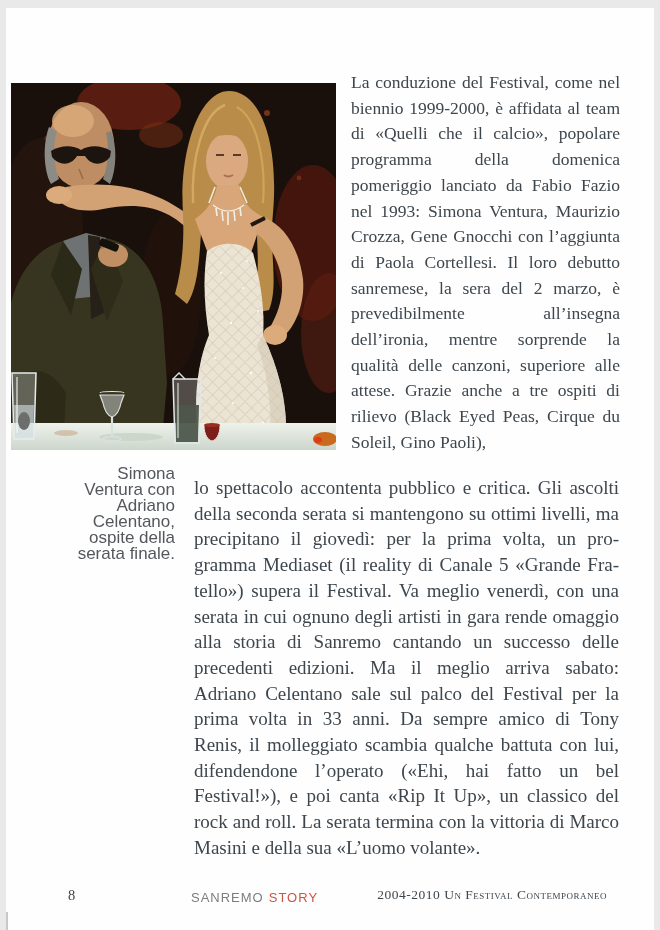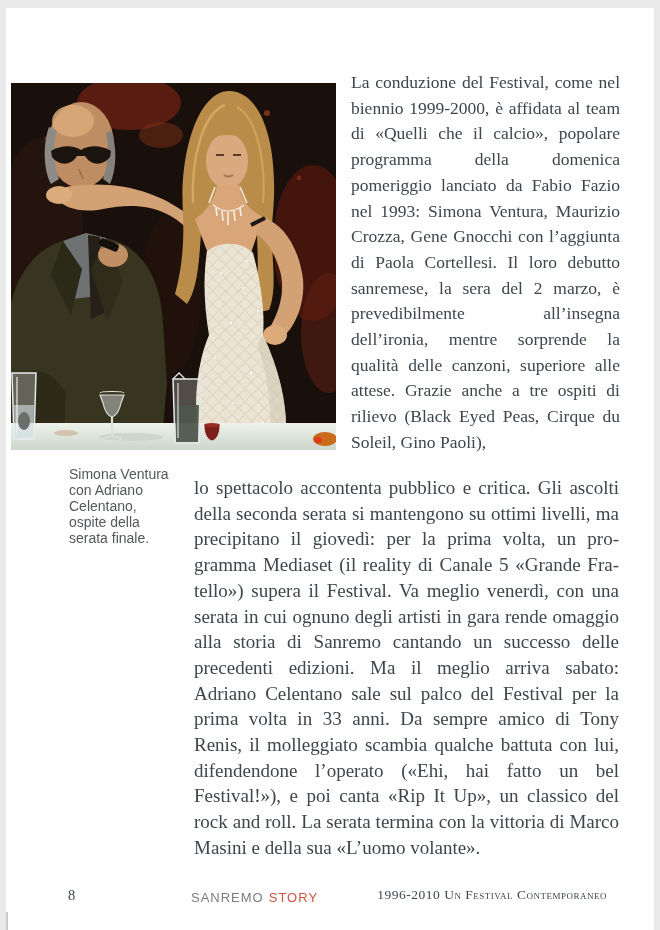--- a/index.html
+++ b/index.html
@@ -22,21 +22,21 @@
     color:var(--text);hyphens:manual;
   }
   .full-text{
     position:absolute;left:188px;top:467px;width:425px;
     font-size:19px;line-height:25.7px;text-align:justify;
     color:var(--text);hyphens:manual;
   }
   .caption{
     position:absolute;left:63px;top:458px;width:106px;
     font-family:"Liberation Sans",sans-serif;
-    font-size:14px;line-height:16px;color:var(--caption);
+    font-size:17px;line-height:16px;color:var(--caption);text-align:right;
   }
   .pagenum{position:absolute;left:62px;top:879px;font-size:14.5px;color:var(--text);}
   .brand{
     position:absolute;left:185px;top:882px;
     font-family:"Liberation Sans",sans-serif;font-weight:normal;
     font-size:13px;letter-spacing:1px;white-space:nowrap;
   }
   .brand-main{color:var(--brand-gray);}
   .brand-accent{color:var(--accent);margin-left:5px;}
   .chapter{
@@ -179,18 +179,18 @@
   <aside class="caption">Simona Ventura con Adriano Celentano, ospite della serata finale.</aside>
 
   <div class="full-text">lo spettacolo accontenta pubblico e critica. Gli ascolti della seconda serata si mantengono su ottimi livelli, ma precipitano il giovedì: per la prima volta, un pro­gramma Mediaset (il reality di Canale 5 «Grande Fra­tello») supera il Festival. Va meglio venerdì, con una serata in cui ognuno degli artisti in gara rende omag­gio alla storia di Sanremo cantando un successo delle precedenti edizioni. Ma il meglio arriva sabato: Adriano Celentano sale sul palco del Festival per la prima volta in 33 anni. Da sempre amico di Tony Renis, il molleggiato scambia qualche battuta con lui, difen­dendone l’operato («Ehi, hai fatto un bel Festival!»), e poi canta «Rip It Up», un classico del rock and roll. La serata termina con la vittoria di Marco Masini e della sua «L’uomo volante».</div>
 
   <span class="pagenum">8</span>
 
   <div class="brand">
     <span class="brand-main">SANREMO</span><span class="brand-accent">STORY</span>
   </div>
 
-  <span class="chapter">1996-2010 Un Festival Contemporaneo</span>
+  <span class="chapter">2004-2010 Un Festival Contemporaneo</span>
 
   <div class="scan-strip"></div>
   <div class="scan-left"></div>
 
 </div>
 
 </body></html>

